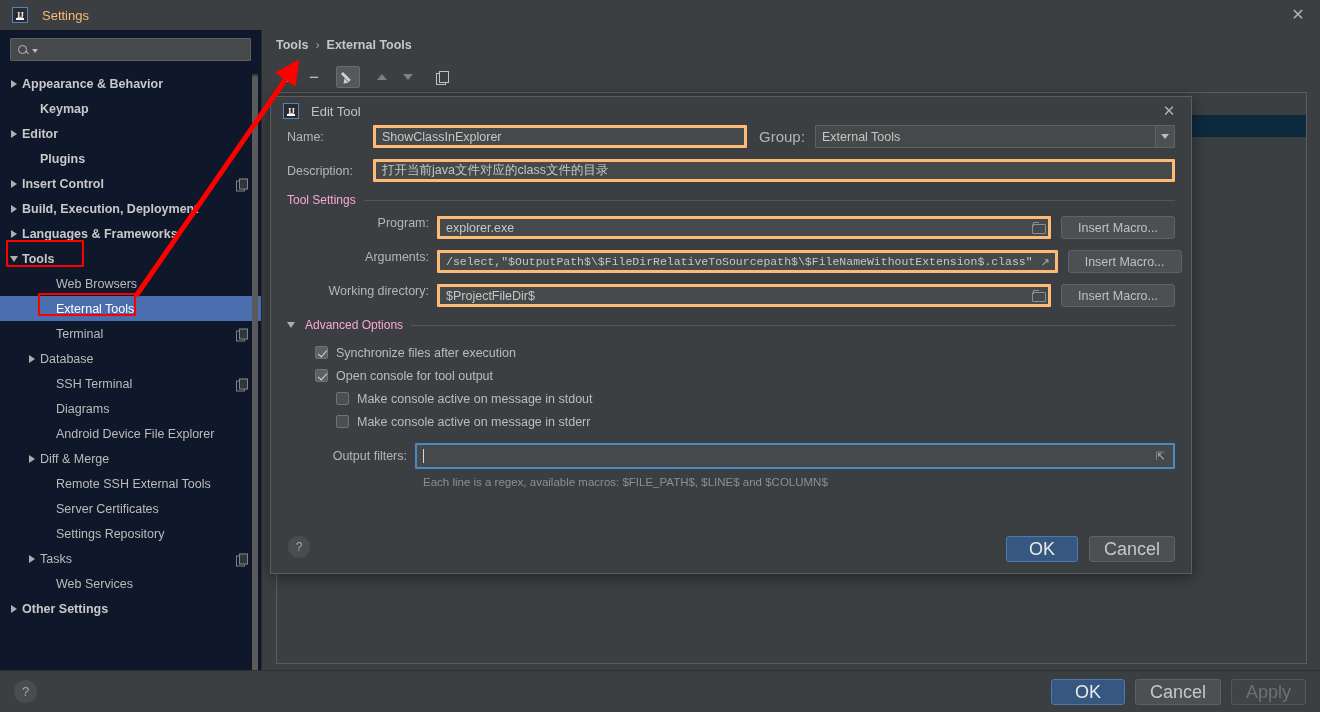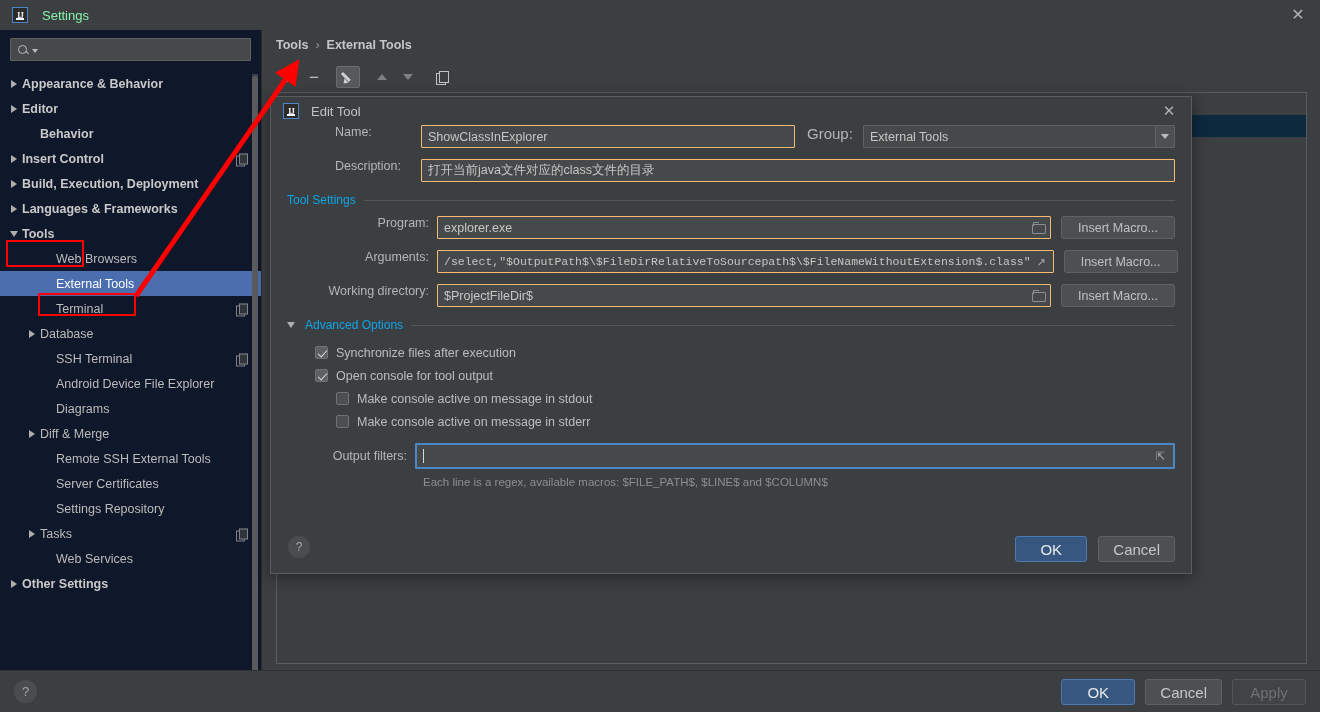--- a/index.html
+++ b/index.html
@@ -25,21 +25,21 @@
     display: flex; align-items: center; justify-content: center;
     font-family: "Liberation Serif", serif; font-weight: bold;
     font-size: 9px; color: #e8e8e8; letter-spacing: -1px;
     position: relative;
   }
   .ij-logo::after {
     content: ""; position: absolute; bottom: 2px; left: 3px; right: 3px;
     height: 2px; background: #ffffff;
   }
   .titlebar-title {
-    margin-left: 14px; color: #86efac; font-size: 13px;
+    margin-left: 14px; color: #fdba74; font-size: 13px;
   }
   .win-close {
     position: absolute; right: 14px; top: 7px; width: 16px; height: 16px;
     color: #b0b0b0; font-size: 16px; line-height: 15px; text-align: center;
     cursor: pointer;
   }
 
   
   .sidebar {
     position: absolute; left: 0; top: 30px; width: 262px; height: 640px;
@@ -179,21 +179,21 @@
   }
   .help-circle {
     position: absolute; left: 14px; top: 9px; width: 23px; height: 23px;
     border-radius: 50%; background: #4a4d4f;
     display: flex; align-items: center; justify-content: center;
     color: #a5a5a5; font-size: 13px; cursor: pointer;
   }
   .btn {
     height: 26px; min-width: 74px; padding: 0 14px;
     background: #4c5052; border: 1px solid #5e6264; border-radius: 3px;
-    color: #c7c7c7; font-size: 15px; cursor: pointer;
+    color: #c7c7c7; font-size: 18px; cursor: pointer;
     display: flex; align-items: center; justify-content: center;
     font-family: inherit;
   }
   .btn.primary { background: #365880; border-color: #4c7ab0; color: #e9e9e9; }
   .btn.disabled { color: #6e7173; border-color: #555859; background: #414446; cursor: default; }
   .bottom-actions {
     position: absolute; right: 14px; top: 8px; display: flex; gap: 10px;
   }
 
   
@@ -206,26 +206,26 @@
     height: 28px; display: flex; align-items: center; position: relative;
   }
   .dlg-title { margin-left: 12px; font-size: 13px; color: #c2c2c2; }
   .dlg-close {
     position: absolute; right: 14px; top: 6px; width: 16px; height: 16px;
     color: #b0b0b0; font-size: 15px; line-height: 15px; text-align: center;
     cursor: pointer;
   }
   .dlg-body { position: relative; padding: 0 16px; }
 
-  .field-row { display: flex; margin-bottom: 11px; margin-left: 48px; }
+  .field-row { display: flex; align-items: center; margin-bottom: 11px; }
   .field-label {
     width: 86px; text-align: left; font-size: 12.5px; color: #b5b5b5; flex: none;
   }
   .txt {
-    height: 23px; background: #45494a; border: 1px solid #fdba74;
+    height: 23px; background: #45494a; border: 3px solid #fdba74;
     color: #c6c6c6; font-size: 12.5px; padding: 0 6px;
     display: flex; align-items: center; font-family: inherit;
     white-space: nowrap; overflow: hidden; border-radius: 1px;
   }
   .txt.mono { font-family: "Liberation Mono", "DejaVu Sans Mono", monospace; font-size: 11.5px; }
   .group-label { width: 56px; text-align: left; font-size: 15px; color: #b5b5b5; flex: none; margin-left: 12px; }
   .combo {
     height: 23px; flex: 1; background: #45494a; border: 1px solid #5e6264;
     display: flex; align-items: center; border-radius: 1px;
   }
@@ -235,21 +235,21 @@
     display: flex; align-items: center; justify-content: center; background: #4c5052;
   }
   .chev-down {
     width: 0; height: 0; border-left: 4.5px solid transparent;
     border-right: 4.5px solid transparent; border-top: 5px solid #bdbdbd;
   }
 
   
   .groupbox { margin-top: 6px; position: relative; }
   .gb-header { display: flex; align-items: center; gap: 8px; margin-bottom: 9px; }
-  .gb-title { font-size: 12px; color: #0ea5e9; white-space: nowrap; }
+  .gb-title { font-size: 12px; color: #f9a8d4; white-space: nowrap; }
   .gb-line { flex: 1; height: 1px; background: #555859; }
   .gb-twisty {
     width: 0; height: 0; border-left: 4.5px solid transparent;
     border-right: 4.5px solid transparent; border-top: 6px solid #aeaeae;
     margin-right: 2px;
   }
 
   .ts-row { display: flex; margin-bottom: 11px; padding-left: 22px; }
   .ts-label { width: 128px; font-size: 12.5px; color: #b5b5b5; flex: none; text-align: right; padding-right: 8px; }
   .ts-field { flex: 1; position: relative; }
@@ -345,28 +345,32 @@
       </div>
     </div>
     <div class="tree" id="tree">
         <div class="tree-row clickable bold">
           <div class="twisty" style="margin-left: 6px;">
             <div class="arrow-right"></div>
           </div>
           <span class="tree-label">Appearance &amp; Behavior</span>
         </div>
         <div class="tree-row clickable bold">
+          <div class="twisty" style="margin-left: 24px;"></div>
+          <span class="tree-label">Keymap</span>
+        </div>
+        <div class="tree-row clickable bold">
           <div class="twisty" style="margin-left: 6px;">
             <div class="arrow-right"></div>
           </div>
           <span class="tree-label">Editor</span>
         </div>
         <div class="tree-row clickable bold">
           <div class="twisty" style="margin-left: 24px;"></div>
-          <span class="tree-label">Behavior</span>
+          <span class="tree-label">Plugins</span>
         </div>
         <div class="tree-row clickable bold">
           <div class="twisty" style="margin-left: 6px;">
             <div class="arrow-right"></div>
           </div>
           <span class="tree-label">Insert Control</span>
           <span class="copy-badge"></span>
         </div>
         <div class="tree-row clickable bold">
           <div class="twisty" style="margin-left: 6px;">
@@ -405,25 +409,25 @@
           </div>
           <span class="tree-label">Database</span>
         </div>
         <div class="tree-row clickable">
           <div class="twisty" style="margin-left: 40px;"></div>
           <span class="tree-label">SSH Terminal</span>
           <span class="copy-badge"></span>
         </div>
         <div class="tree-row clickable">
           <div class="twisty" style="margin-left: 40px;"></div>
+          <span class="tree-label">Diagrams</span>
+        </div>
+        <div class="tree-row clickable">
+          <div class="twisty" style="margin-left: 40px;"></div>
           <span class="tree-label">Android Device File Explorer</span>
-        </div>
-        <div class="tree-row clickable">
-          <div class="twisty" style="margin-left: 40px;"></div>
-          <span class="tree-label">Diagrams</span>
         </div>
         <div class="tree-row clickable">
           <div class="twisty" style="margin-left: 24px;">
             <div class="arrow-right"></div>
           </div>
           <span class="tree-label">Diff &amp; Merge</span>
         </div>
         <div class="tree-row clickable">
           <div class="twisty" style="margin-left: 40px;"></div>
           <span class="tree-label">Remote SSH External Tools</span>

